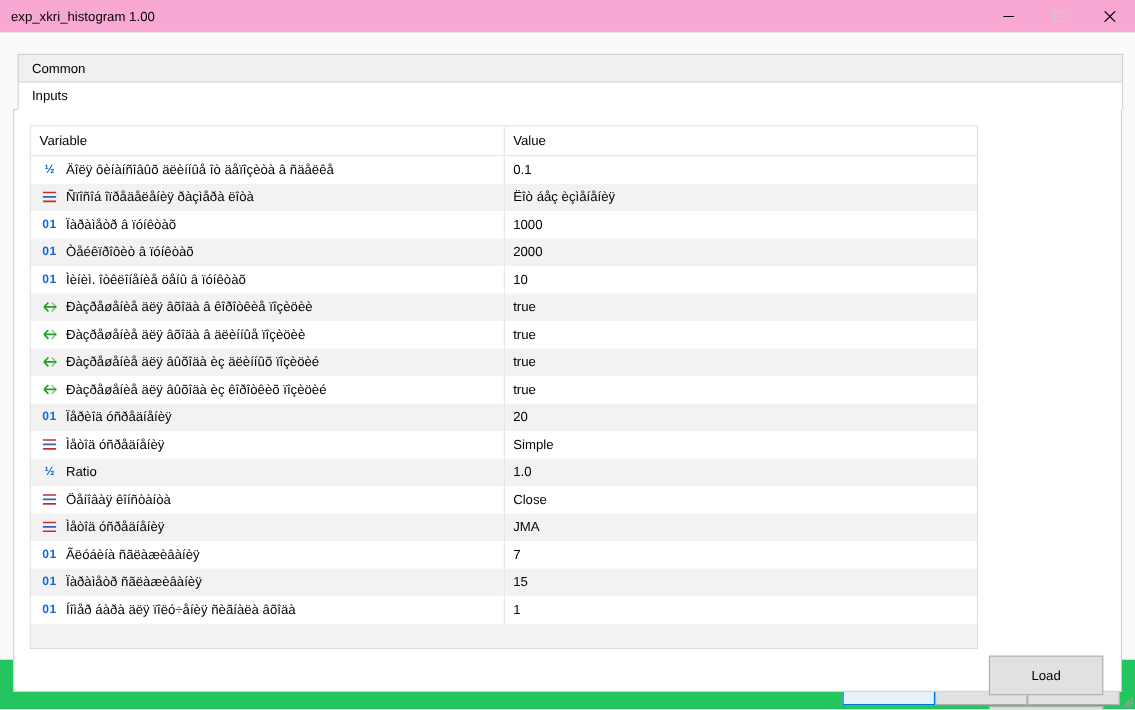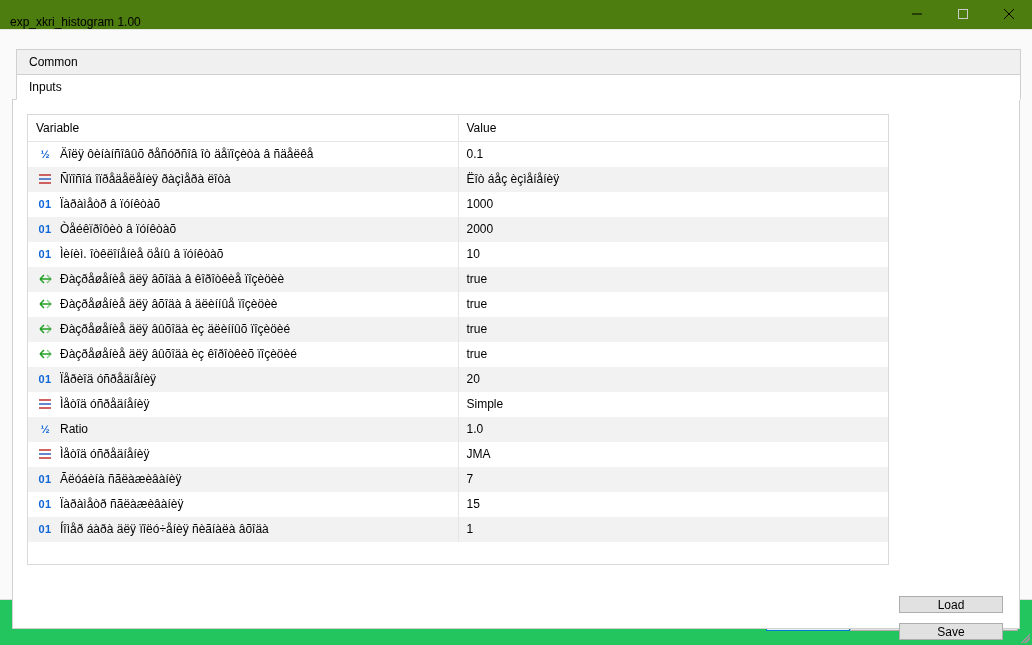--- a/index.html
+++ b/index.html
@@ -8,23 +8,23 @@
   font-size: 12px;
   background: #ffffff;
   width: 1032px;
   height: 645px;
   overflow: hidden;
   color: #000;
 }
 .titlebar {
   height: 30px;
   display: flex;
-  align-items: flex-end;
+  align-items: center;
   padding: 0 0 0 10px;
-  background: #4d7c0f;
+  background: #f9a8d4;
   border-bottom: 1px solid #e4e4e4;
 }
 .titlebar .title { flex: 1; font-size: 12px; }
 .titlebar .winbtn {
   width: 46px; height: 30px;
   display: flex; align-items: center; justify-content: center;
   color: #000;
 }
 .titlebar .winbtn.disabled { color: #ccc; }
 
@@ -118,21 +118,21 @@
   display: flex;
   align-items: center;
   justify-content: flex-end;
   gap: 0;
   padding: 0 14px;
   background: #22c55e;
   border-top: 1px solid #dcdcdc;
 }
 .btn {
   min-width: 84px;
-  height: 17px;
+  height: 36px;
   background: #e1e1e1;
   border: 1px solid #adadad;
   font-size: 12px;
   padding: 0 0;
   cursor: pointer;
 }
 .btn.primary {
   background: #e5f1fb;
   border: 1px solid #0078d7;
 }
@@ -185,21 +185,21 @@
             <th>Value</th>
           </tr>
         </thead>
         <tbody id="rows-body">
             <tr>
               <td class="col-var">
                 <div class="var-cell">
                   <span class="icon-slot icon-half">
                     <span>½</span>
                   </span>
-                  <span>Äîëÿ ôèíàíñîâûõ ðåñóðñîâ îò äåïîçèòà â ñäåëêå</span>
+                  <span>Äîëÿ ôèíàíñîâûõ äëèííûå îò äåïîçèòà â ñäåëêå</span>
                 </div>
               </td>
               <td>0.1</td>
             </tr>
             <tr>
               <td class="col-var">
                 <div class="var-cell">
                   <span class="icon-slot icon-str">
                     <svg width="14" height="12" viewBox="0 0 14 12">
                       <line x1="1" y1="2" x2="13" y2="2" stroke="#c03030" stroke-width="1.5"></line>
@@ -330,20 +330,35 @@
             <tr>
               <td class="col-var">
                 <div class="var-cell">
                   <span class="icon-slot icon-half">
                     <span>½</span>
                   </span>
                   <span>Ratio</span>
                 </div>
               </td>
               <td>1.0</td>
+            </tr>
+            <tr>
+              <td class="col-var">
+                <div class="var-cell">
+                  <span class="icon-slot icon-str">
+                    <svg width="14" height="12" viewBox="0 0 14 12">
+                      <line x1="1" y1="2" x2="13" y2="2" stroke="#c03030" stroke-width="1.5"></line>
+                      <line x1="1" y1="6" x2="13" y2="6" stroke="#3060c0" stroke-width="1.5"></line>
+                      <line x1="1" y1="10" x2="13" y2="10" stroke="#c03030" stroke-width="1.5"></line>
+                    </svg>
+                  </span>
+                  <span>Öåíîâàÿ êîíñòàíòà</span>
+                </div>
+              </td>
+              <td>Close</td>
             </tr>
             <tr>
               <td class="col-var">
                 <div class="var-cell">
                   <span class="icon-slot icon-str">
                     <svg width="14" height="12" viewBox="0 0 14 12">
                       <line x1="1" y1="2" x2="13" y2="2" stroke="#c03030" stroke-width="1.5"></line>
                       <line x1="1" y1="6" x2="13" y2="6" stroke="#3060c0" stroke-width="1.5"></line>
                       <line x1="1" y1="10" x2="13" y2="10" stroke="#c03030" stroke-width="1.5"></line>
                     </svg>

